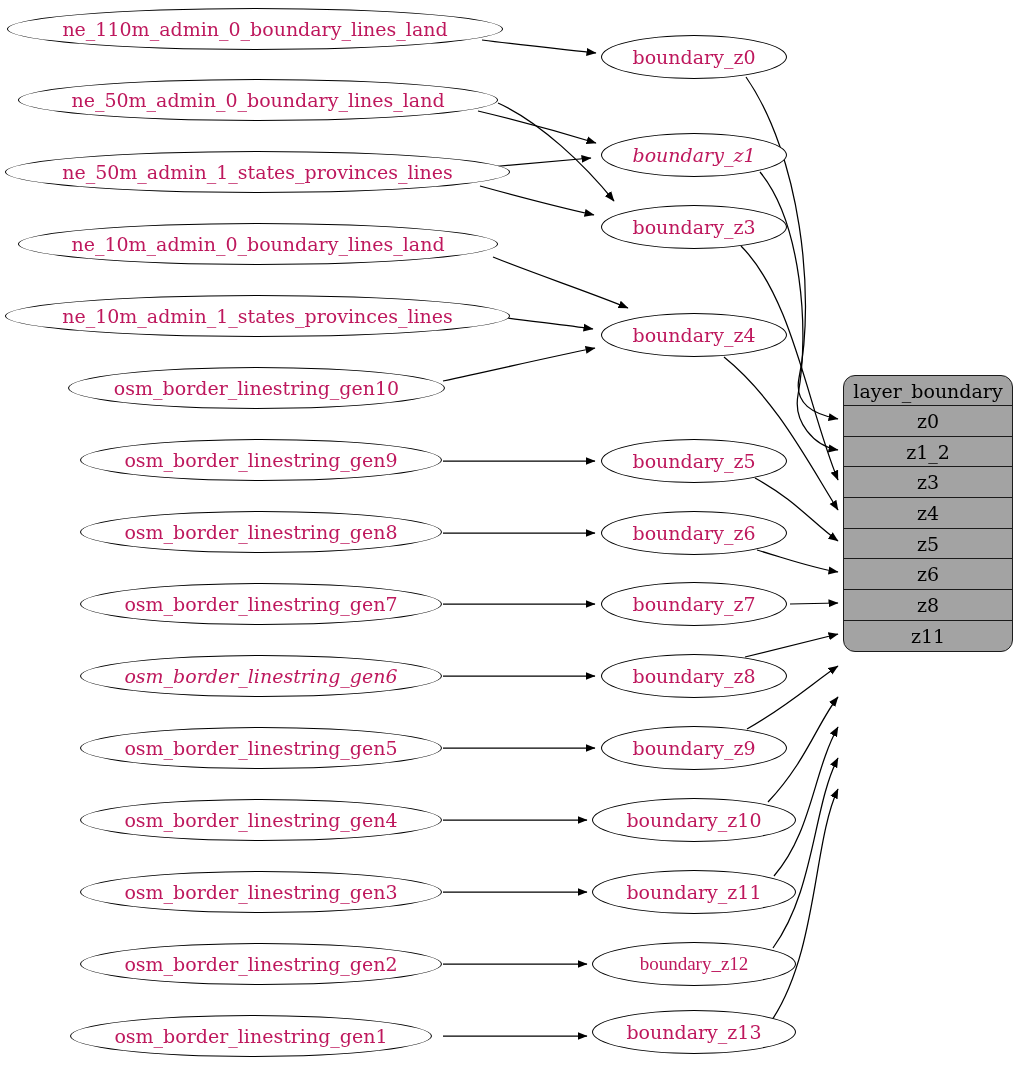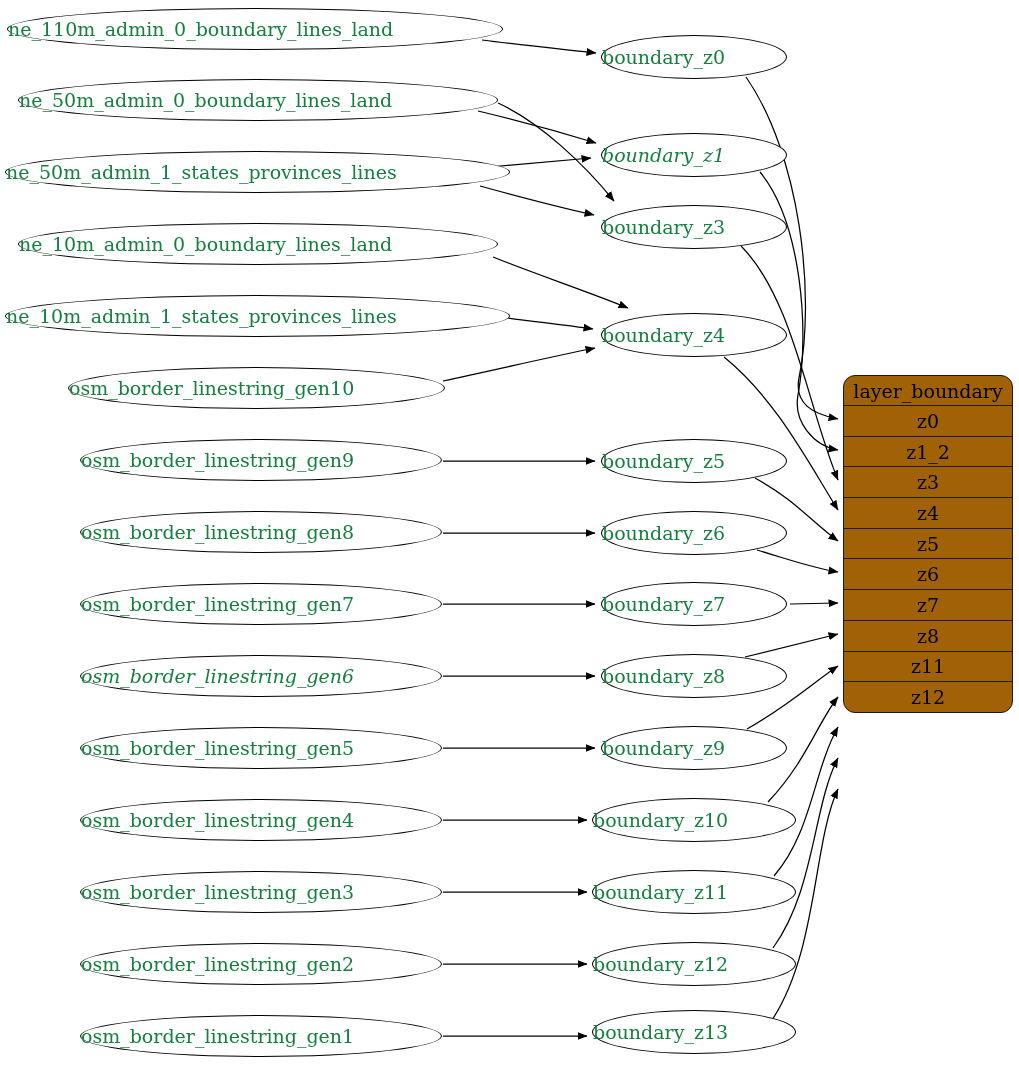--- a/index.html
+++ b/index.html
@@ -9,28 +9,28 @@
     background:#ffffff;
     font-family:"DejaVu Serif","Liberation Serif",serif;
     overflow:hidden;
   }
   svg.edges { position:absolute; left:0; top:0; z-index:1; }
   .ellipse-node {
     position:absolute; z-index:2;
     border:1.3px solid #000000;
     border-radius:50%;
     background:#ffffff;
-    display:flex; align-items:center; justify-content:flex-start;
-    font-size:19px; color:#15803d; white-space:nowrap;
+    display:flex; align-items:center; justify-content:center;
+    font-size:19px; color:#be185d; white-space:nowrap;
     box-sizing:border-box;
   }
   .record-node {
     position:absolute; z-index:2;
     left:843px; top:375px; width:170px;
-    background:#a16207;
+    background:#a3a3a3;
     border:1.6px solid #1b1b1b;
     border-radius:12px;
     overflow:hidden;
     box-sizing:border-box;
     font-size:19px; color:#000000;
   }
   .record-title {
     height:29px;
     display:flex; align-items:center; justify-content:center;
     white-space:nowrap;
@@ -122,21 +122,21 @@
       </div>
       <div class="ellipse-node" style="left: 80px; top: 799px; width: 362px; height: 42px;">
         <span>osm_border_linestring_gen4</span>
       </div>
       <div class="ellipse-node" style="left: 80px; top: 871px; width: 362px; height: 42px;">
         <span>osm_border_linestring_gen3</span>
       </div>
       <div class="ellipse-node" style="left: 80px; top: 943px; width: 362px; height: 42px;">
         <span>osm_border_linestring_gen2</span>
       </div>
-      <div class="ellipse-node" style="left: 80px; top: 1015px; width: 362px; height: 42px;">
+      <div class="ellipse-node" style="left: 70px; top: 1015px; width: 362px; height: 42px;">
         <span>osm_border_linestring_gen1</span>
       </div>
       <div class="ellipse-node" style="left: 601px; top: 35px; width: 186px; height: 44px;">
         <span>boundary_z0</span>
       </div>
       <div class="ellipse-node" style="left: 601px; top: 133px; width: 186px; height: 44px; font-style: italic;">
         <span>boundary_z1</span>
       </div>
       <div class="ellipse-node" style="left: 601px; top: 205px; width: 186px; height: 44px;">
         <span>boundary_z3</span>
@@ -158,36 +158,34 @@
       </div>
       <div class="ellipse-node" style="left: 601px; top: 726px; width: 186px; height: 44px;">
         <span>boundary_z9</span>
       </div>
       <div class="ellipse-node" style="left: 592px; top: 798px; width: 204px; height: 44px;">
         <span>boundary_z10</span>
       </div>
       <div class="ellipse-node" style="left: 592px; top: 870px; width: 204px; height: 44px;">
         <span>boundary_z11</span>
       </div>
-      <div class="ellipse-node" style="left: 592px; top: 942px; width: 204px; height: 44px;">
+      <div class="ellipse-node" style="left: 592px; top: 942px; width: 204px; height: 44px; font-family: Liberation Serif, serif;">
         <span>boundary_z12</span>
       </div>
       <div class="ellipse-node" style="left: 592px; top: 1010px; width: 204px; height: 44px;">
         <span>boundary_z13</span>
       </div>
     </div>
 
   <div class="record-node">
     <div class="record-title">layer_boundary</div>
     <div id="record-rows">
         <div class="record-row">z0</div>
         <div class="record-row">z1_2</div>
         <div class="record-row">z3</div>
         <div class="record-row">z4</div>
         <div class="record-row">z5</div>
         <div class="record-row">z6</div>
-        <div class="record-row">z7</div>
         <div class="record-row">z8</div>
         <div class="record-row">z11</div>
-        <div class="record-row">z12</div>
       </div>
   </div>
 </div>
 
 </body></html>

